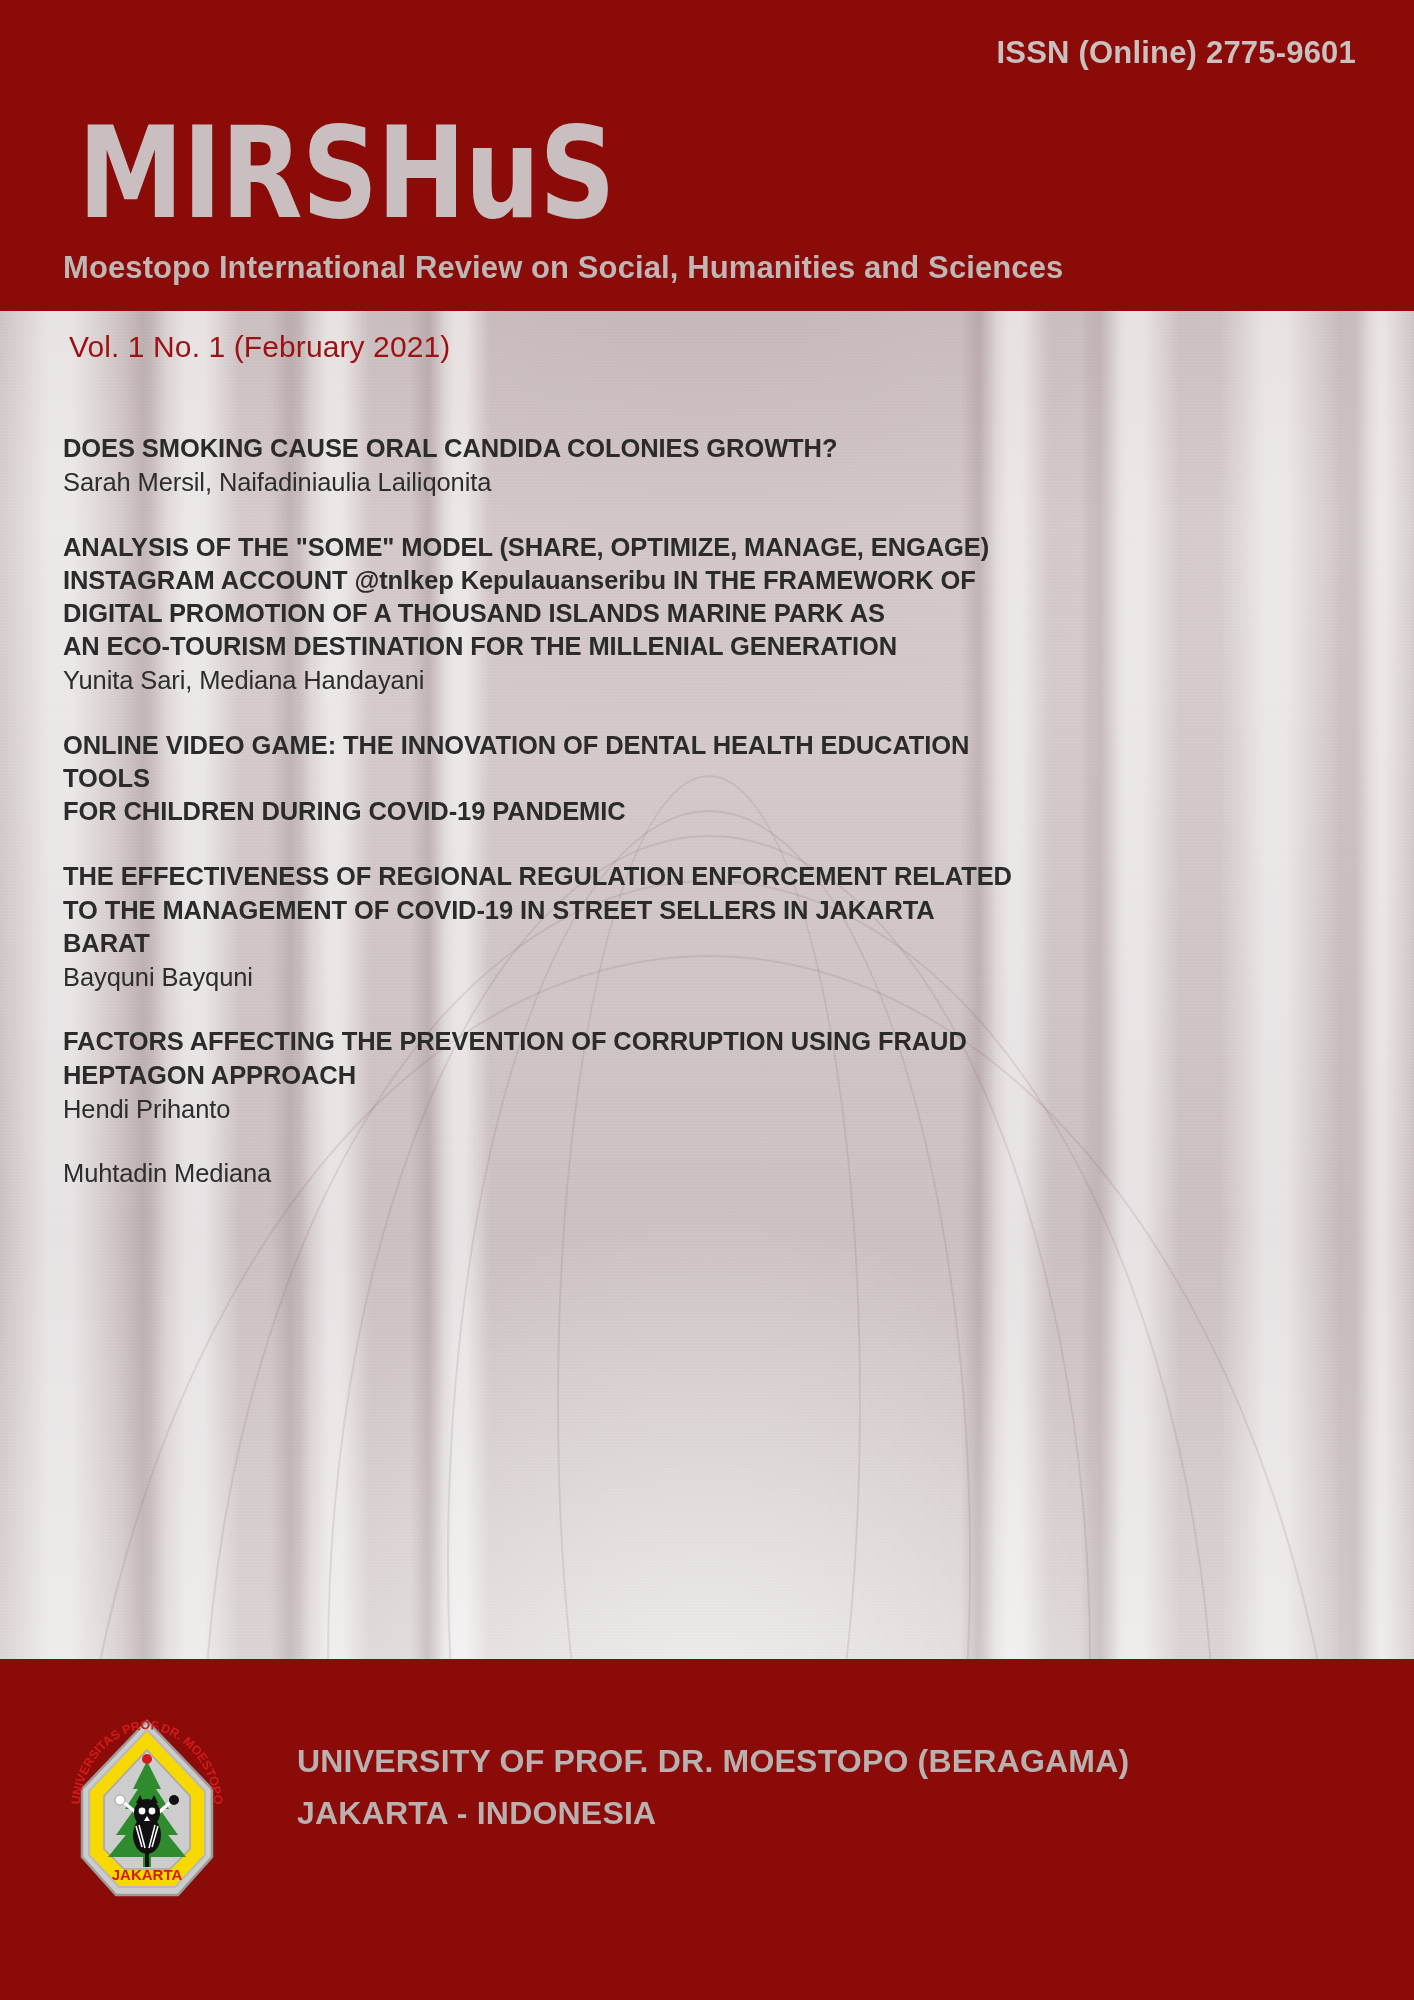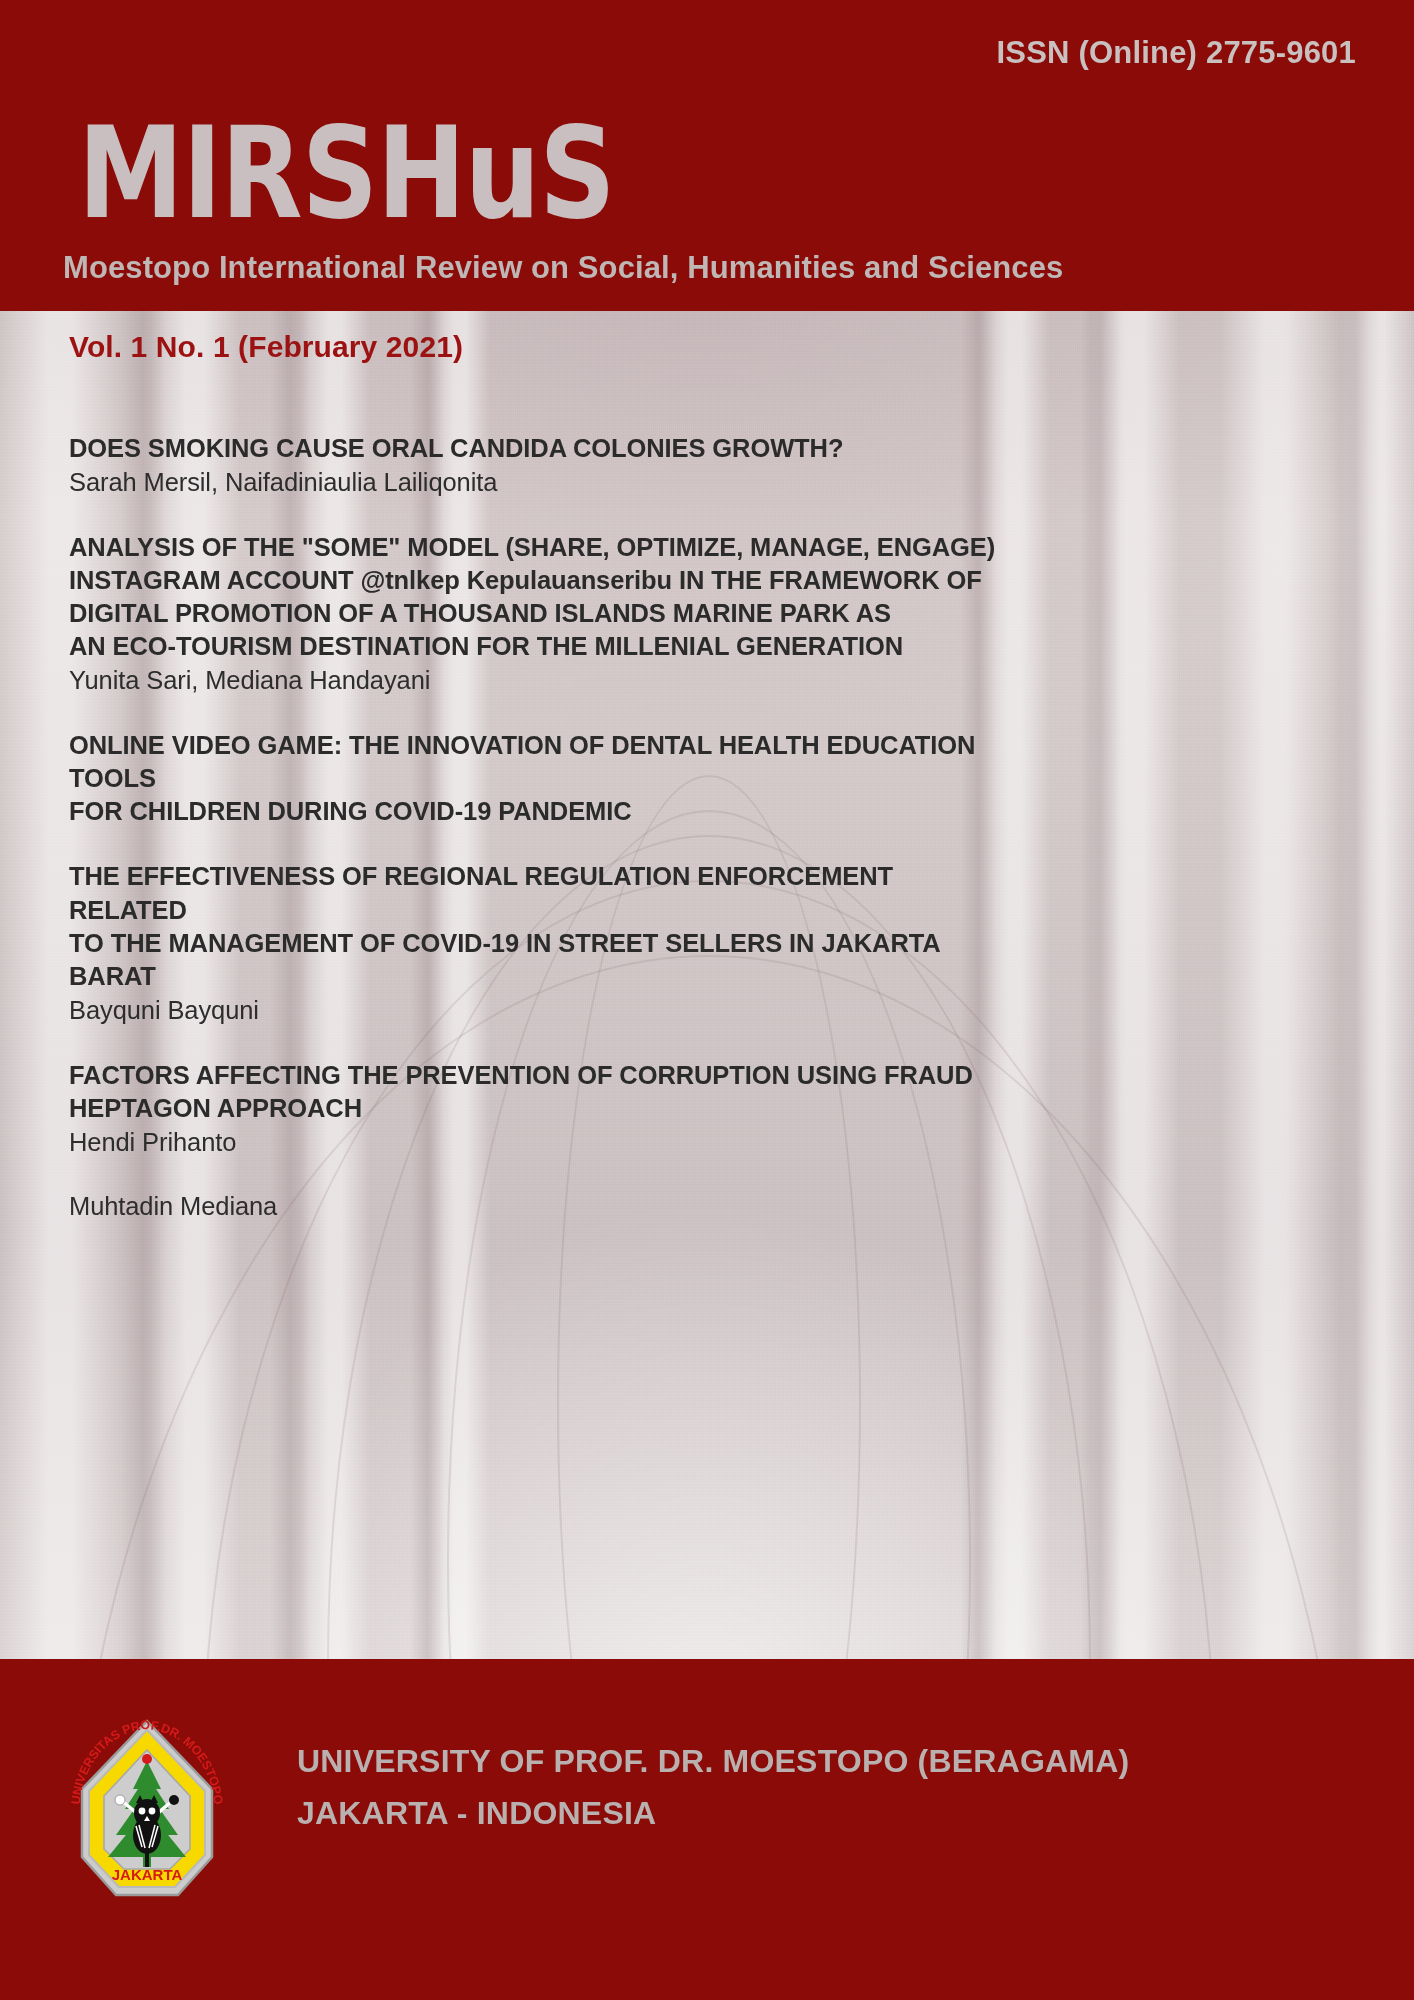--- a/index.html
+++ b/index.html
@@ -113,32 +113,32 @@
     letter-spacing: .1px;
     white-space: nowrap;
   }
 
   
   .volume {
     position: absolute;
     left: 69px;
     top: 330px;
     font-size: 30px;
-    font-weight: bold;
+    font-weight: normal;
     color: #9c1111;
     letter-spacing: .1px;
     white-space: nowrap;
   }
   .toc {
     position: absolute;
     left: 63px;
     top: 432px;
     width: 950px;
   }
-  .article { margin-bottom: 32px; margin-left: 6px; }
+  .article { margin-bottom: 32px; }
   .art-title {
     font-size: 25.5px;
     font-weight: bold;
     color: #2b2b2b;
     line-height: 1.30;
     letter-spacing: -0.1px;
   }
   .art-authors {
     font-size: 25.5px;
     color: #2d2d2d;

